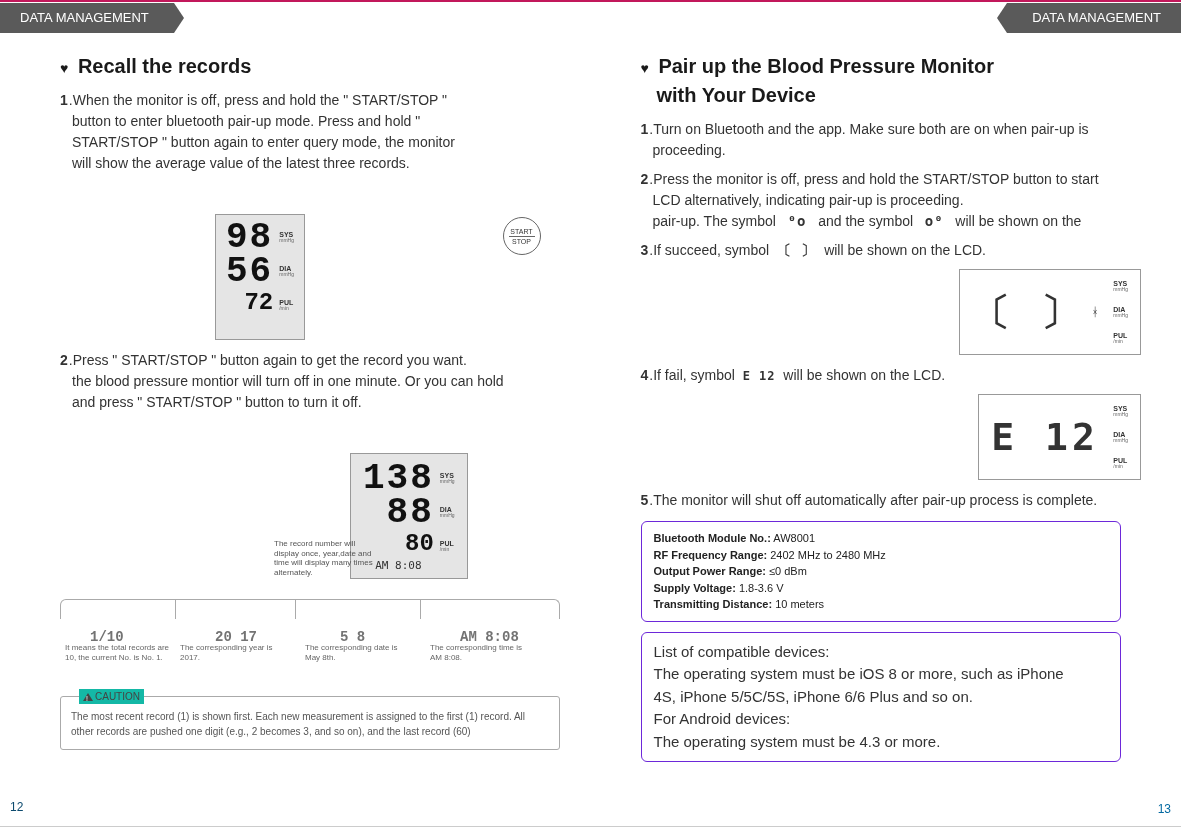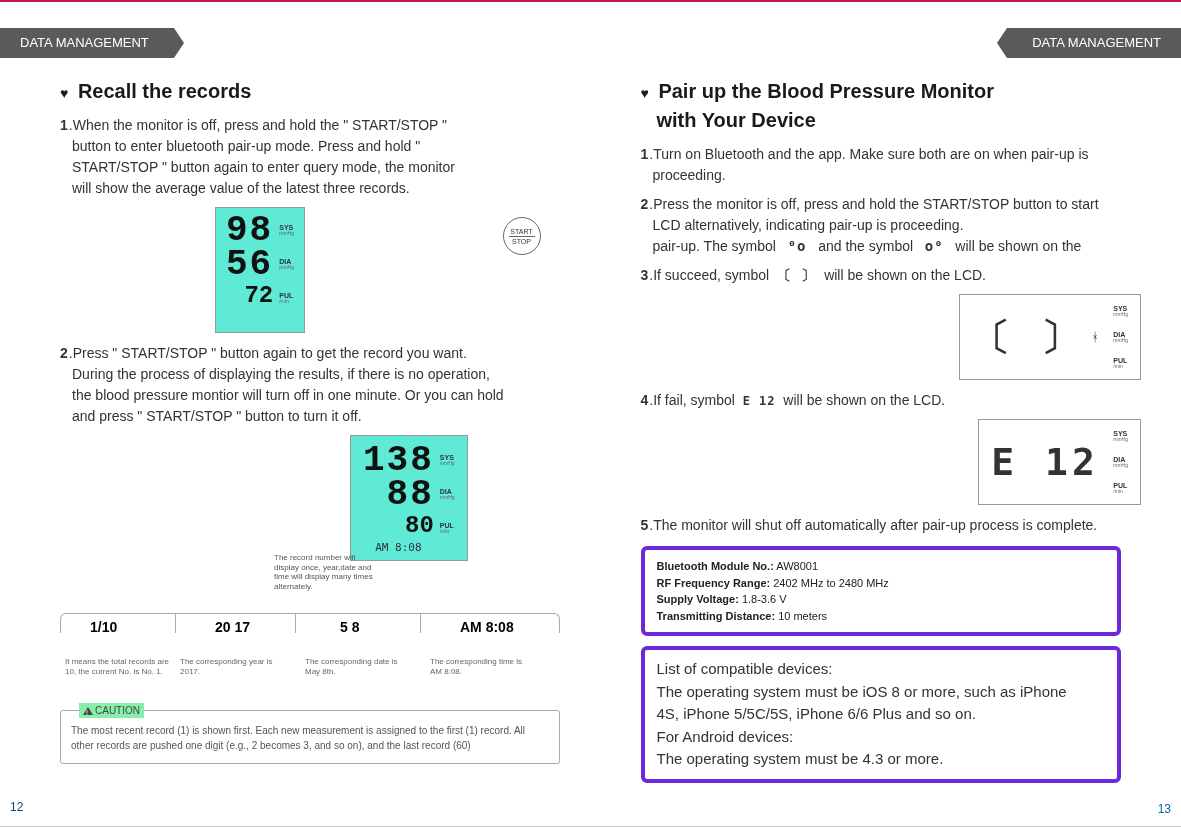--- a/index.html
+++ b/index.html
@@ -14,21 +14,21 @@
     border-bottom: 1px solid #ccc;
   }
   .container {
     display: flex;
     width: 100%;
     height: 100%;
   }
   .page {
     width: 50%;
     height: 100%;
-    padding: 26px 30px 10px 30px;
+    padding: 1px 30px 10px 30px;
     position: relative;
   }
   .page-left { padding-right: 20px; }
   .page-right { padding-left: 20px; }
 
   
   .header-tab {
     color: #fff;
     font-size: 13px;
     padding: 8px 14px;
@@ -91,24 +91,25 @@
   }
   .body-text .num {
     font-weight: bold;
     margin-right: 1px;
   }
   .indent { padding-left: 12px; display: block; }
 
   
   .lcd {
     border: 1px solid #999;
-    background: #5eead4;
+    background: #e5e5e5;
     display: inline-block;
     padding: 6px 10px;
     position: relative;
+    margin-top: 32px;
   }
   .lcd-row1 { margin-left: 185px; margin-bottom: 10px; }
   .lcd-inner { display: flex; align-items: flex-start; }
   .lcd-digits { font-family: "Courier New", monospace; text-align: right; }
   .big-num {
     font-size: 36px;
     font-weight: bold;
     letter-spacing: 2px;
     line-height: 0.95;
     color: #111;
@@ -177,25 +178,25 @@
     right: 40px;
     border: 1px solid #aaa;
     border-bottom: none;
     border-radius: 6px 6px 0 0;
     height: 20px;
   }
   .mini-sep { position:absolute; top:178px; height:20px; border-left:1px solid #aaa; }
   .mini-sep.s1{ left:115px;} .mini-sep.s2{ left:235px;} .mini-sep.s3{ left:360px;}
   .mini-disp {
     position: absolute;
-    top: 184px;
-    font-family: Liberation Sans, sans-serif;
+    top: 208px;
+    font-family: Liberation Mono, monospace;
     font-size: 14px;
     font-weight: bold;
-    color: #000000;
+    color: #737373;
   }
   .mini-disp.d1 { left: 30px; } .mini-disp.d2 { left: 155px; }
   .mini-disp.d3 { left: 280px; text-align: center; } .mini-disp.d4 { left: 400px; }
   .mini-caption {
     position: absolute;
     top: 222px;
     font-size: 8px;
     color: #666;
     width: 100px;
     line-height: 1.3;
@@ -214,21 +215,21 @@
     border-radius: 3px;
     padding: 12px 10px 10px 10px;
     font-size: 10px;
     color: #555;
     line-height: 1.5;
   }
   .caution-label {
     position: absolute;
     top: -8px;
     left: 18px;
-    background: #86efac;
+    background: #14b8a6;
     padding: 0 4px;
     font-size: 10px;
     color: #444;
   }
   .tri { display:inline-block; width:0;height:0;border-left:5px solid transparent;border-right:5px solid transparent;border-bottom:8px solid #444; position:relative; top:1px; margin-right:2px;}
   .tri::after{content:"!";position:absolute;left:-2px;top:1px;font-size:7px;color:#fff;}
 
   
   .sym { font-family: monospace; font-weight: bold; letter-spacing: 1px; }
   .lcd-right {
@@ -236,21 +237,21 @@
     padding: 10px 12px;
     display: inline-block;
     float: right;
     margin-right: 10px;
   }
   .lcd-right-wrap { overflow: hidden; margin-bottom: 10px; }
   .lcd-big-sym { font-size: 38px; font-family: monospace; font-weight: bold; letter-spacing: 4px; display: inline-block; vertical-align: middle; }
   .bt-icon { font-size: 12px; vertical-align: middle; margin: 0 4px; }
 
   .spec-box, .compat-box {
-    border: 4px solid #6d28d9;
+    border: 1px solid #6d28d9;
     border-radius: 6px;
     padding: 8px 12px;
     margin: 10px 30px 8px 30px;
     font-size: 11px;
     line-height: 1.5;
     color: #222;
   }
   .spec-box b { font-size: 11px; }
   .compat-box { font-size: 15px; color: #333; }
 
@@ -307,21 +308,20 @@
         <div class="lcd-labels">
           <div class="lbl"><b>SYS</b><div class="sub">mmHg</div></div>
           <div class="lbl"><b>DIA</b><div class="sub">mmHg</div></div>
           <div class="lbl"><b>PUL</b><div class="sub">/min</div></div>
         </div>
       </div>
     </div>
 
     <p class="body-text">
       <span class="num">2</span><span>.Press " START/STOP " button again to get the record you want.</span>
-      <span class="indent">During the process of displaying the results,  if there is no operation,</span>
       <span class="indent">the blood pressure montior will turn off in one minute. Or you can hold</span>
       <span class="indent">and press " START/STOP " button to turn it off.</span>
     </p>
 
     <div class="figure-area">
       <div class="lcd lcd2">
         <div class="lcd-inner">
           <div class="lcd-digits">
             <div class="big-num">138</div>
             <div class="big-num">88</div>
@@ -426,20 +426,21 @@
       </div>
     </div>
 
     <p class="body-text">
       <span class="num">5</span><span>.The monitor will shut off automatically after pair-up process is complete.</span>
     </p>
 
     <div class="spec-box">
       <div><b>Bluetooth Module No.:</b> <span>AW8001</span></div>
       <div><b>RF Frequency Range:</b> <span>2402 MHz to 2480 MHz</span></div>
+      <div><b>Output Power Range:</b> <span>≤0 dBm</span></div>
       <div><b>Supply Voltage:</b> <span>1.8-3.6 V</span></div>
       <div><b>Transmitting Distance:</b> <span>10 meters</span></div>
     </div>
 
     <div class="compat-box">
       <div>List of compatible devices:</div>
       <div>The operating system must be iOS 8 or more, such as iPhone</div>
       <div>4S, iPhone 5/5C/5S, iPhone 6/6 Plus and so on.</div>
       <div>For Android devices:</div>
       <div>The operating system must be 4.3 or more.</div>

